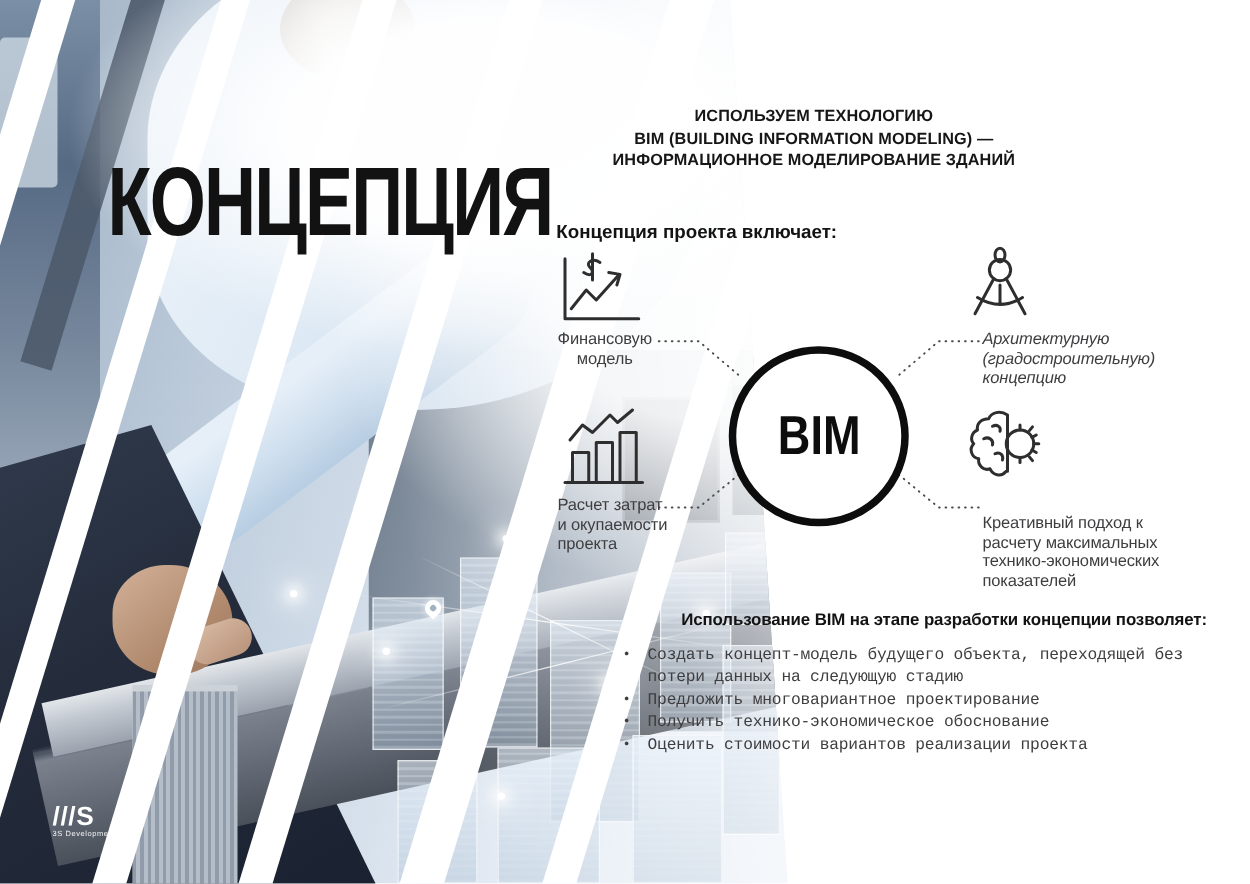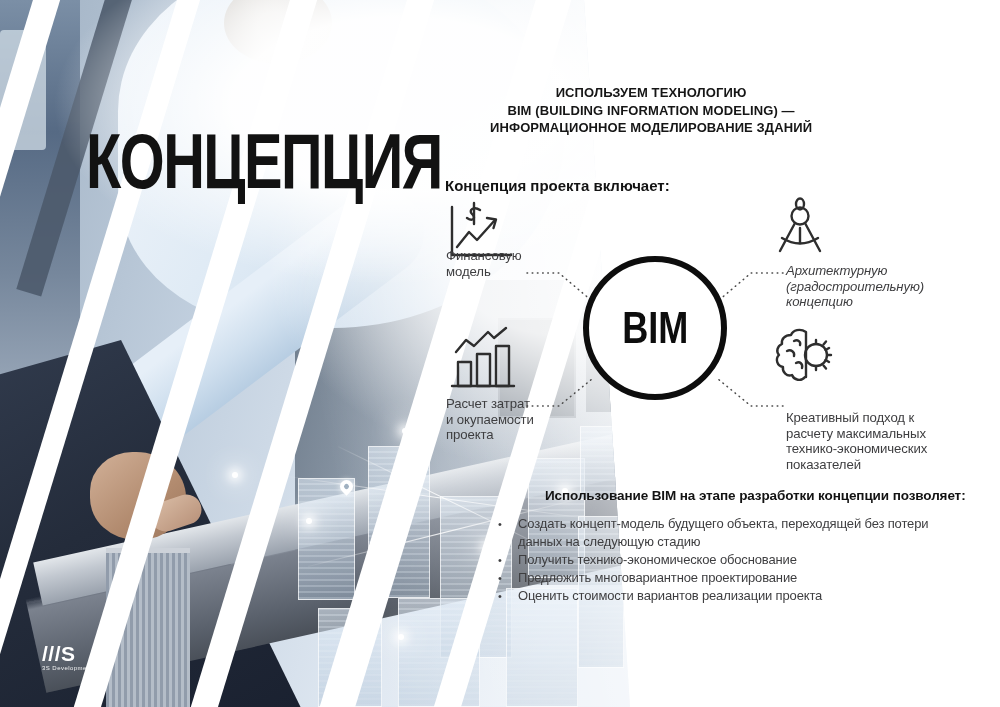--- a/index.html
+++ b/index.html
@@ -69,42 +69,42 @@
 
   
   .title{left:86px;top:70px;z-index:30;font-size:78px;line-height:1;font-weight:900;color:#121212;
      letter-spacing:-2px;transform:scaleX(.74);transform-origin:left top;white-space:nowrap;}
   .subtitle{left:490px;top:84px;z-index:30;font-size:13px;line-height:17.5px;font-weight:700;
      color:#161616;letter-spacing:.1px;text-align:center;}
   .subtitle div{white-space:nowrap;}
 
   
   .diagram-heading{left:445px;top:177px;z-index:30;font-size:15px;font-weight:800;color:#131313;white-space:nowrap;}
-  .bim-circle{left:583px;top:256px;width:144px;height:144px;z-index:31;border:6px solid #0d0d0d;border-radius:50%;
+  .bim-circle{left:583px;top:277px;width:144px;height:144px;z-index:31;border:6px solid #0d0d0d;border-radius:50%;
      background:#ffffff;box-sizing:border-box;display:flex;align-items:center;justify-content:center;text-align:center;}
   .bim-text{font-size:44px;font-weight:900;color:#0d0d0d;letter-spacing:0;transform:scaleX(.82);}
   .connectors{left:0;top:0;z-index:30;pointer-events:none;}
   .node-label{z-index:30;font-size:13.2px;line-height:15.5px;font-weight:400;color:#3e3e40;
      white-space:pre-line;letter-spacing:-0.1px;}
-  .nl1{left:446px;top:248px;}
+  .nl1{left:446px;top:263px;text-align:center;}
   .nl2{left:786px;top:263px;font-style:italic;}
   .nl3{left:446px;top:396px;}
   .nl4{left:786px;top:410px;}
   .node-icon{z-index:30;}
   .ni1{left:447px;top:201px;}
   .ni2{left:772px;top:197px;}
   .ni3{left:450px;top:326px;}
   .ni4{left:774px;top:324px;}
   .node-icon svg{display:block;}
   .node-icon path,.node-icon circle,.node-icon ellipse,.node-icon rect,.node-icon line{
      fill:none;stroke:#2e2e2e;stroke-width:2.4;stroke-linecap:round;stroke-linejoin:round;}
 
   
   .benefits-heading{left:497px;top:488px;z-index:30;font-size:13.5px;font-weight:800;color:#131313;white-space:nowrap;letter-spacing:-0.1px;margin-left:48px;}
-  .benefits-list{left:497px;top:515px;z-index:30;width:470px;margin:0;padding:0;list-style:none;}
+  .benefits-list{left:497px;top:515px;z-index:30;width:470px;margin:0;padding:0;list-style:none;font-family:Liberation Mono, monospace;}
   .benefits-list li{position:relative;padding-left:21px;font-size:13px;line-height:18px;color:#3e3e40;letter-spacing:-0.15px;}
   .benefits-list li::before{content:"•";position:absolute;left:1px;top:0;font-size:11px;color:#3e3e40;}
 
   
   .logo{left:42px;top:644px;z-index:30;color:#ffffff;}
   .logo-mark{font-size:21px;font-weight:800;letter-spacing:0.5px;line-height:20px;}
   .logo-company{font-size:6px;font-weight:400;letter-spacing:.45px;opacity:.92;margin-top:1px;}
 </style>
 </head>
 <body>
@@ -232,22 +232,22 @@
 и окупаемости
 проекта</div>
   <div class="abs node-label nl4">Креативный подход  к
 расчету максимальных
 технико-экономических
 показателей</div>
 
   <div class="abs benefits-heading">Использование BIM на этапе разработки концепции позволяет:</div>
   <ul class="abs benefits-list">
     <li>Создать концепт-модель будущего объекта, переходящей без потери данных на следующую стадию</li>
+    <li>Предложить многовариантное проектирование</li>
     <li>Получить технико-экономическое обоснование</li>
-    <li>Предложить многовариантное проектирование</li>
     <li>Оценить стоимости вариантов реализации проекта</li>
   </ul>
 
   <div class="abs logo">
     <div class="logo-mark">///S</div>
     <div class="logo-company">3S Development</div>
   </div>
 
 </div>
 

